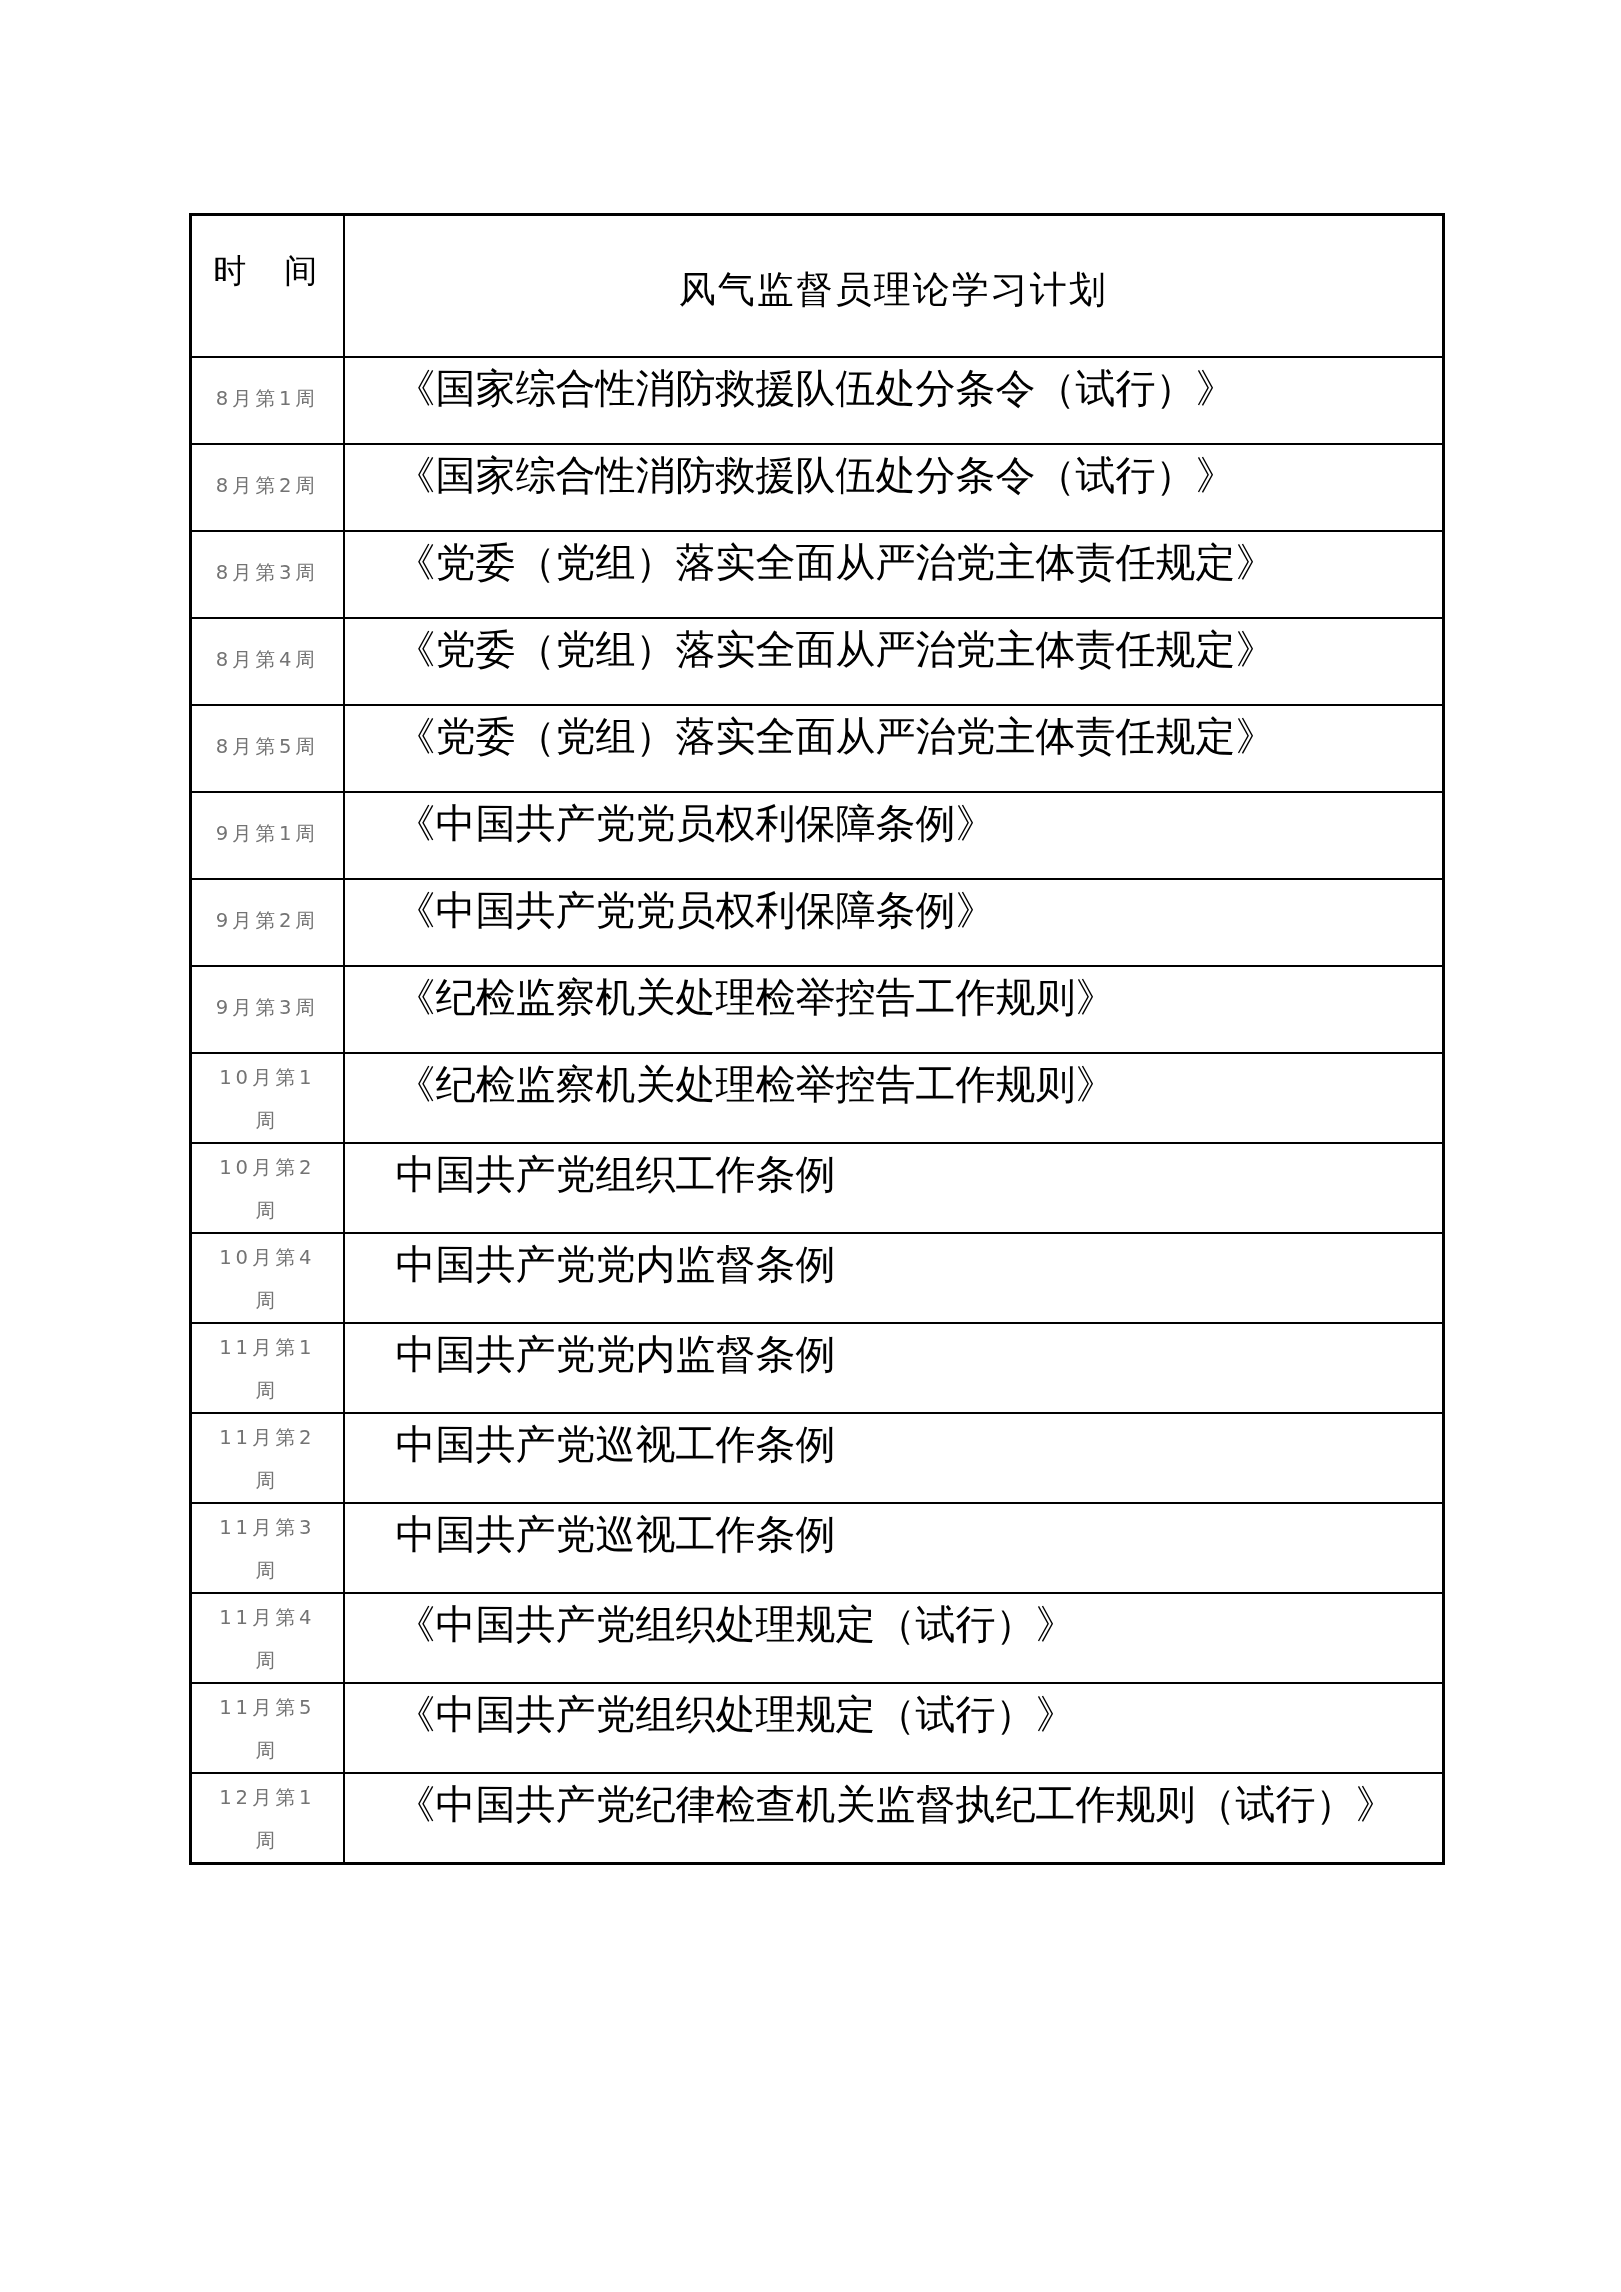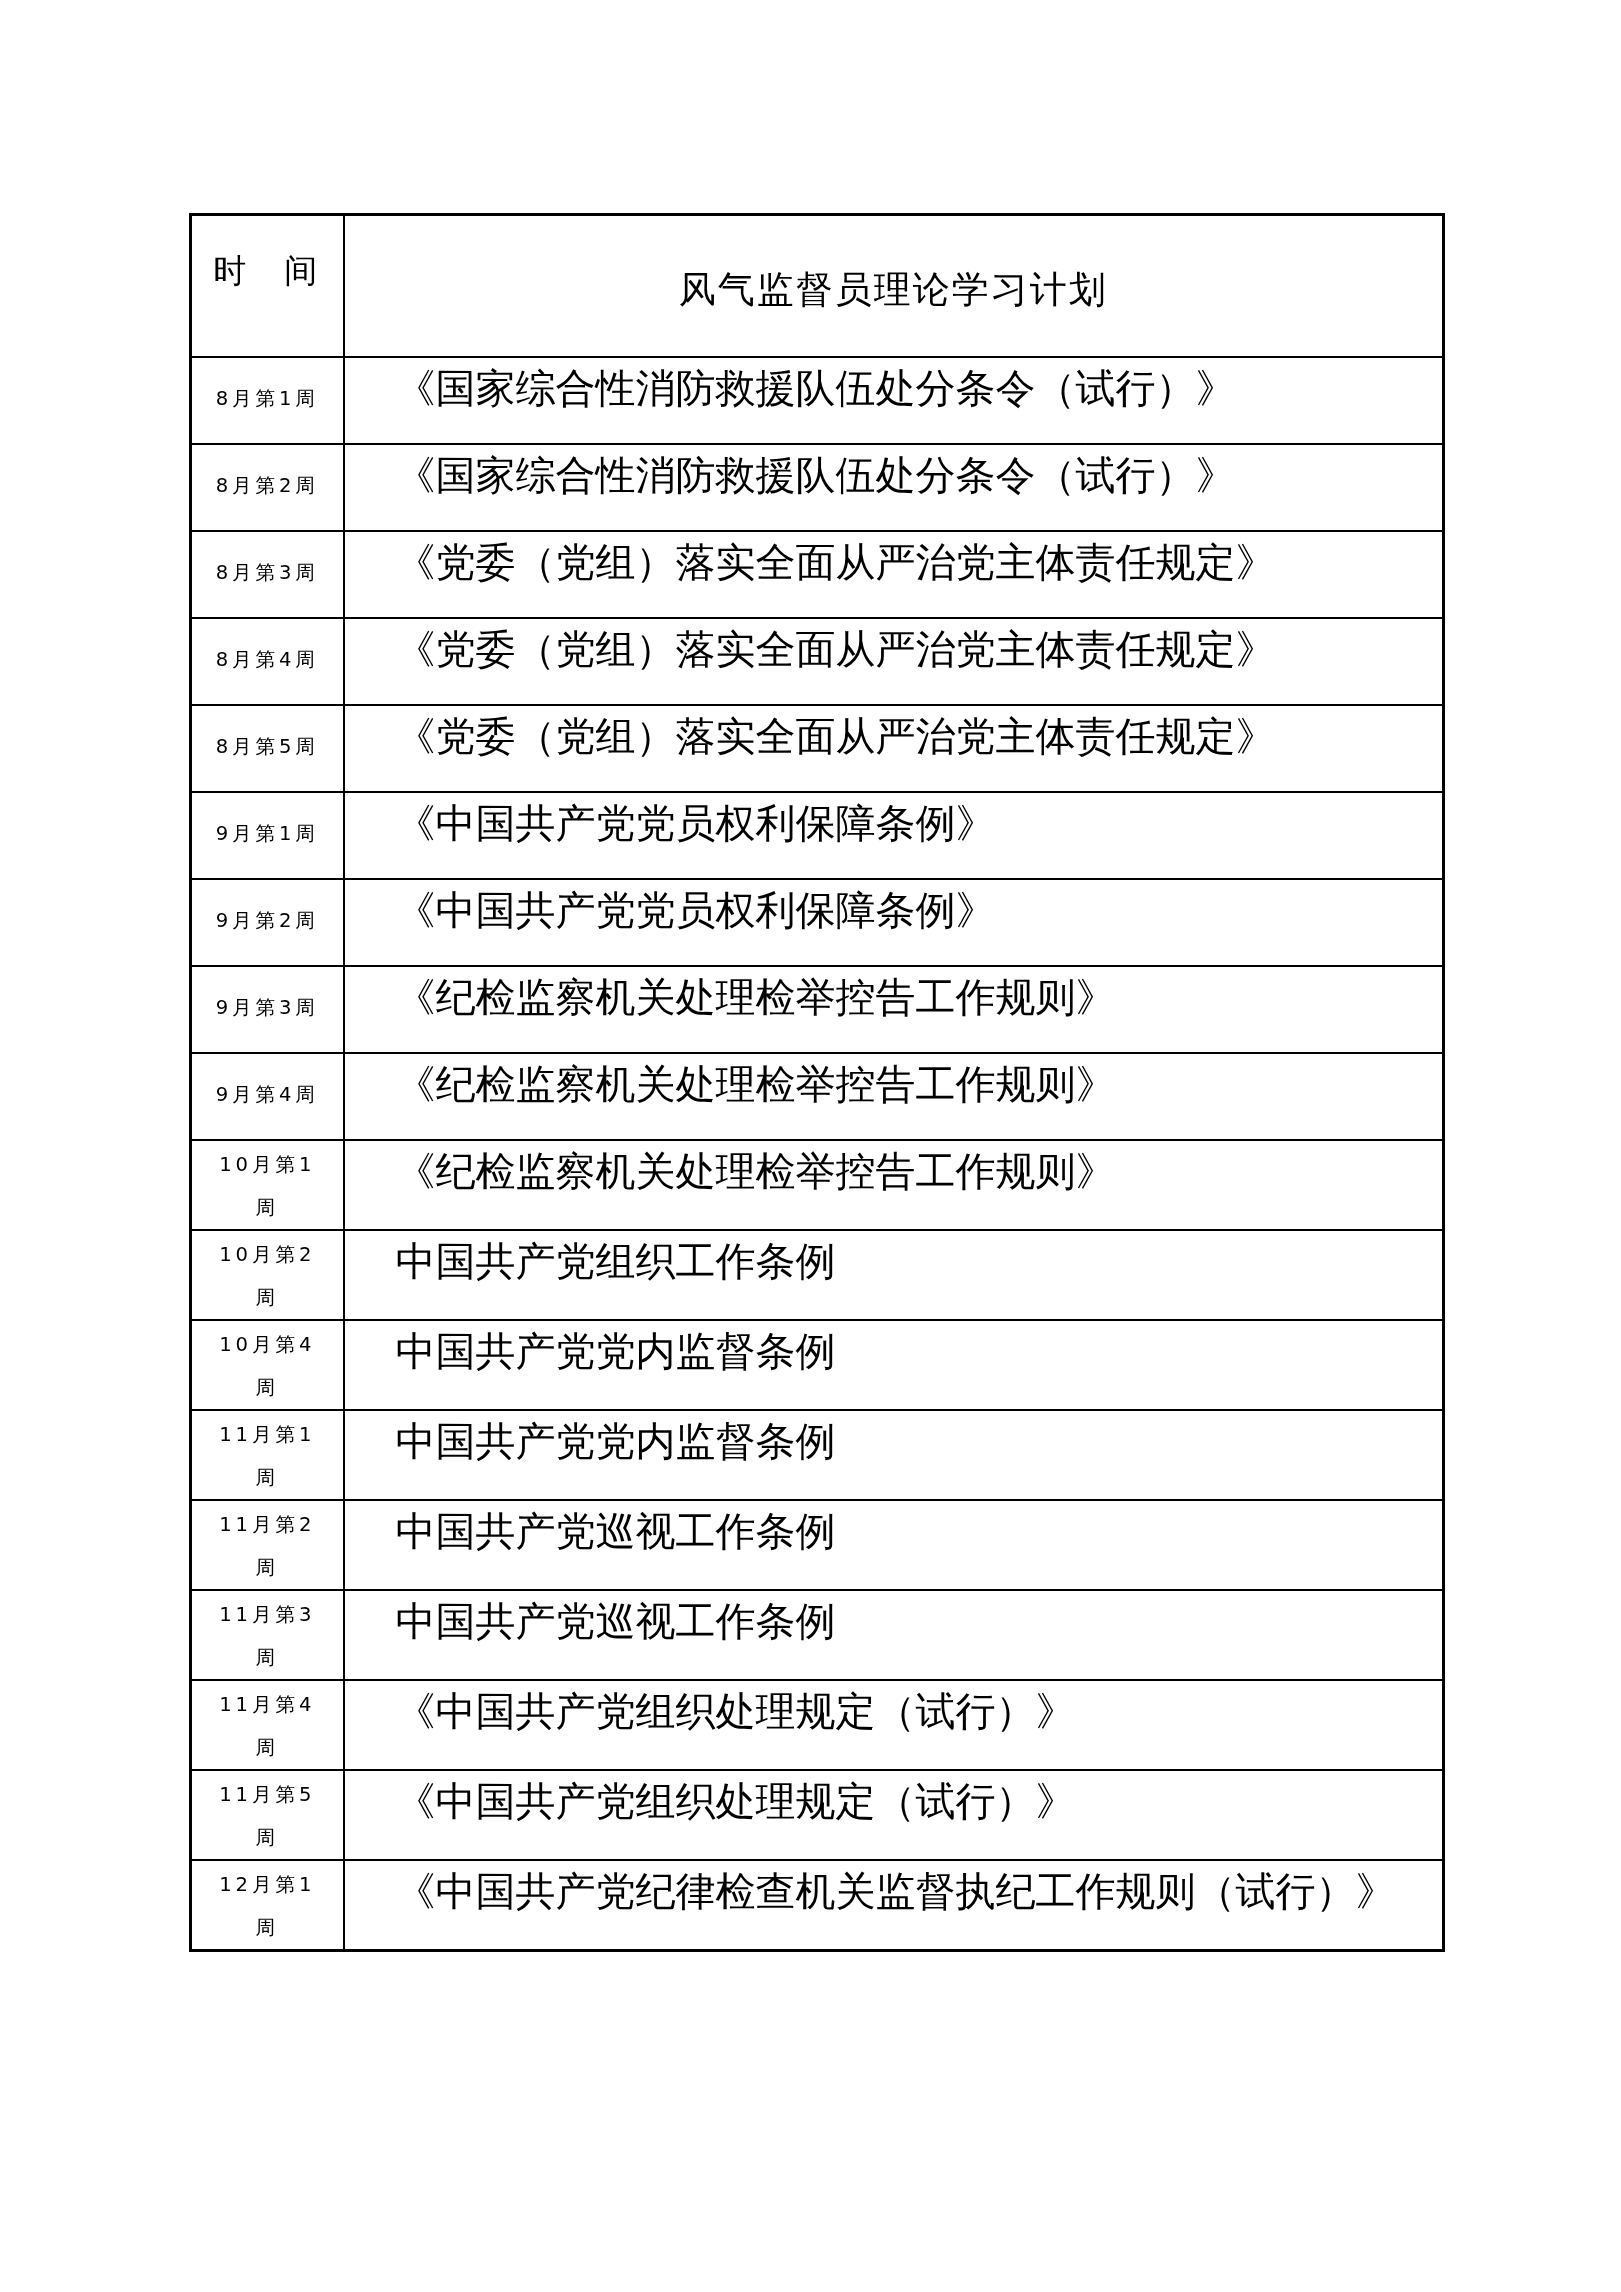--- a/index.html
+++ b/index.html
@@ -55,21 +55,21 @@
       font-size: 37px;
       letter-spacing: 2px;
       padding-top: 7.8px !important;
     }
     .cell-time {
       text-align: center;
       font-size: 19.6px;
       letter-spacing: 3.9px;
       line-height: 43px;
       padding-top: 2px !important;
-      color: #000000;
+      color: #737373;
     }
     .cell-time.single {
       line-height: 43px;
       padding-top: 19.6px !important;
     }
     .cell-content {
       font-size: 40px;
       line-height: 39px;
       padding-top: 11.8px !important;
       padding-left: 51px !important;
@@ -117,24 +117,20 @@
       <tr class="body-row">
         <td class="cell-time single">9月第1周</td>
         <td class="cell-content">《中国共产党党员权利保障条例》</td>
       </tr>
       <tr class="body-row">
         <td class="cell-time single">9月第2周</td>
         <td class="cell-content">《中国共产党党员权利保障条例》</td>
       </tr>
       <tr class="body-row">
         <td class="cell-time single">9月第3周</td>
-        <td class="cell-content">《纪检监察机关处理检举控告工作规则》</td>
-      </tr>
-      <tr class="body-row">
-        <td class="cell-time single">9月第4周</td>
         <td class="cell-content">《纪检监察机关处理检举控告工作规则》</td>
       </tr>
 
       <tr class="body-row">
         <td class="cell-time">
           <div>10月第1</div>
           <div>周</div>
         </td>
         <td class="cell-content">《纪检监察机关处理检举控告工作规则》</td>
       </tr>

